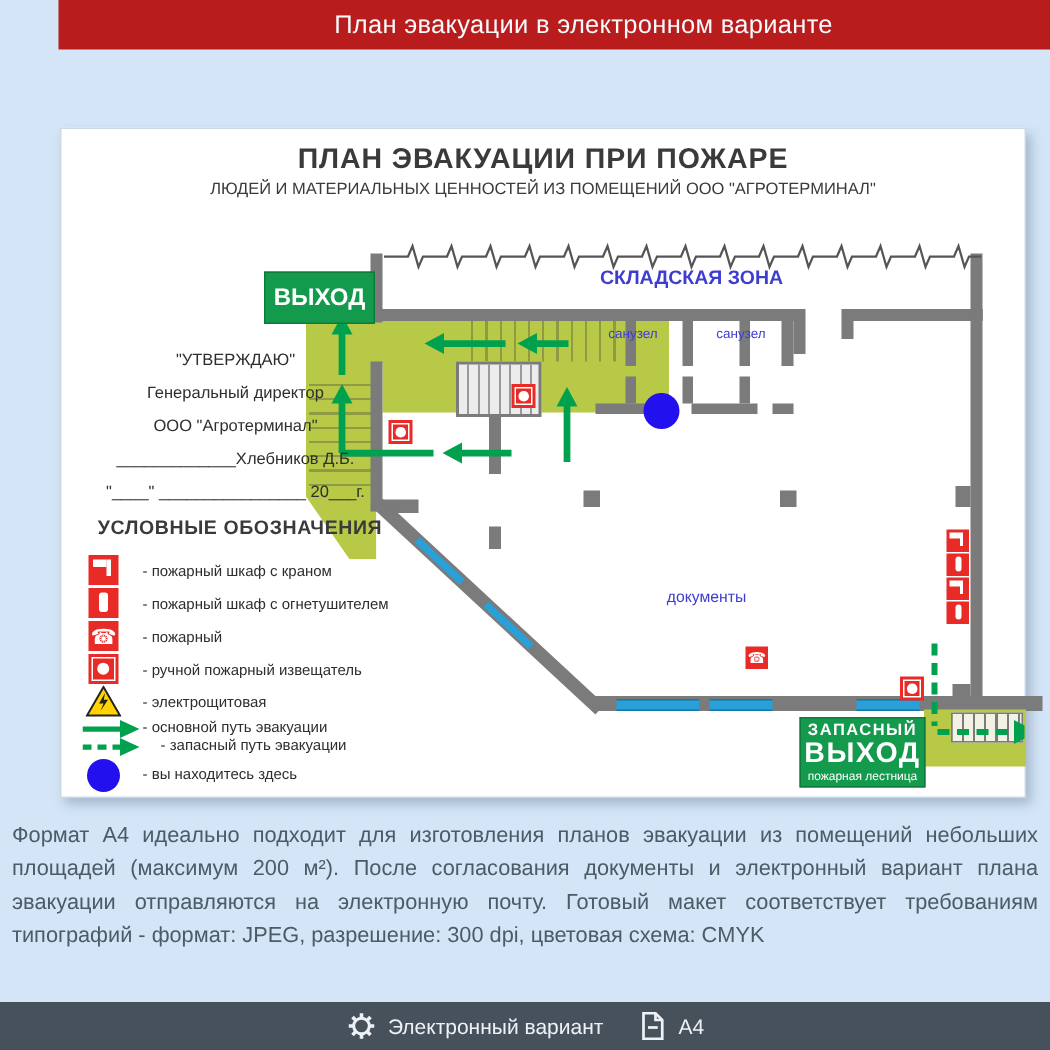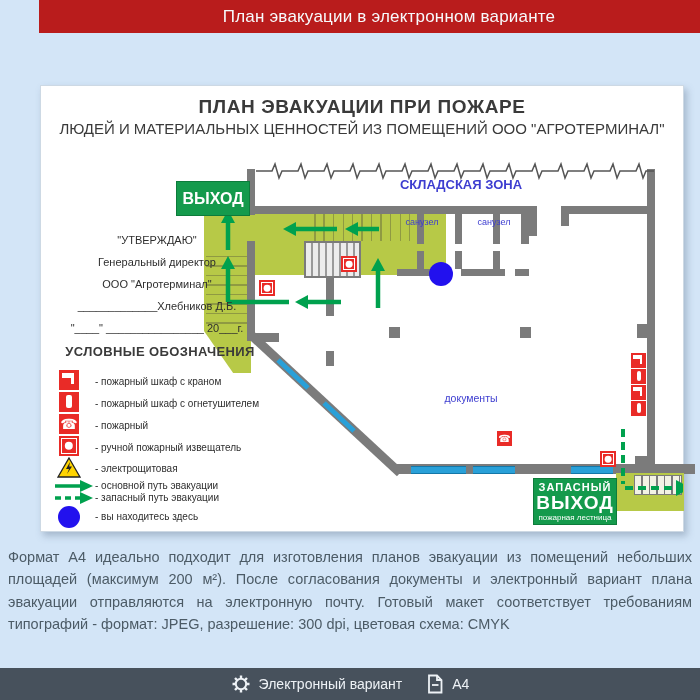--- a/index.html
+++ b/index.html
@@ -6,21 +6,21 @@
   body{width:700px;height:700px;position:relative;background:#d3e5f7;font-family:"Liberation Sans",sans-serif;overflow:hidden;}
 
   .topbar{position:absolute;left:0;top:0;width:700px;height:33px;background:#b91c1c;display:flex;align-items:center;justify-content:center;margin-left:39px;}
   .topbar .t{color:#f7fafc;font-size:17px;letter-spacing:.2px;}
 
   .card{position:absolute;left:40px;top:85px;width:642px;height:445px;background:#fff;border:1px solid #cdd9e4;box-shadow:3px 4px 7px rgba(80,100,125,.35);}
   .plan{position:absolute;left:0;top:0;width:576px;height:445px;}
 
   .ph{position:absolute;left:0;top:10px;width:642px;text-align:center;color:#3a3a3a;}
   .ph .t1{font-size:19px;font-weight:bold;letter-spacing:.6px;}
-  .ph .t2{font-size:15px;margin-top:2px;}
+  .ph .t2{font-size:11px;margin-top:2px;}
   .ph .t3{font-size:14px;margin-top:2px;}
   .ph .t3 b{font-weight:bold;}
 
   .wall{position:absolute;background:#7b7b7b;}
   .olive{position:absolute;background:#b7c947;}
   .hatch-v{position:absolute;background:repeating-linear-gradient(90deg,transparent 0 8px,#8f9a42 8px 9.5px);}
   .hatch-h{position:absolute;background:repeating-linear-gradient(0deg,transparent 0 8px,#8f9a42 8px 9.5px);}
   .wstairs{position:absolute;background:#ececec;border:2px solid #7b7b7b;}
   .wstairs .ln{position:absolute;inset:0;background:repeating-linear-gradient(90deg,transparent 0 5.5px,#9a9a9a 5.5px 7px);}
   .estairs{position:absolute;background:#f2f2e4;border:1px solid #7b7b7b;}
@@ -232,21 +232,21 @@
       <div class="lrow" style="left:46px;top:119px;">- электрощитовая</div>
       <svg class="larrow" style="left:6px;top:136px;" width="38" height="12" viewBox="0 0 38 12">
         <line x1="0" y1="6" x2="26" y2="6" stroke="#00a14e" stroke-width="3.5"></line>
           <polygon points="38,6 25,0 25,12" fill="#00a14e"></polygon>
       </svg>
       <div class="lrow" style="left:46px;top:136px;">- основной путь эвакуации</div>
       <svg class="larrow" style="left:6px;top:148px;" width="38" height="12" viewBox="0 0 38 12">
         <line x1="0" y1="6" x2="26" y2="6" stroke="#00a14e" stroke-width="3.5" stroke-dasharray="6 4"></line>
           <polygon points="38,6 25,0 25,12" fill="#00a14e"></polygon>
       </svg>
-      <div class="lrow" style="left:46px;top:148px;">- запасный путь эвакуации</div>
+      <div class="lrow" style="left:58px;top:148px;">- запасный путь эвакуации</div>
       <div class="here-leg" style="left:9px;top:162px;"></div>
       <div class="lrow" style="left:46px;top:167px;">- вы находитесь здесь</div>
     </div>
 
   </div>
 </div>
 
 <div class="desc">Формат А4 идеально подходит для изготовления планов эвакуации из помещений небольших площадей (максимум 200 м²). После согласования документы и электронный вариант плана эвакуации отправляются на электронную почту. Готовый макет соответствует требованиям типографий - формат: JPEG, разрешение: 300 dpi, цветовая схема: CMYK</div>
 
 <div class="bottombar">

